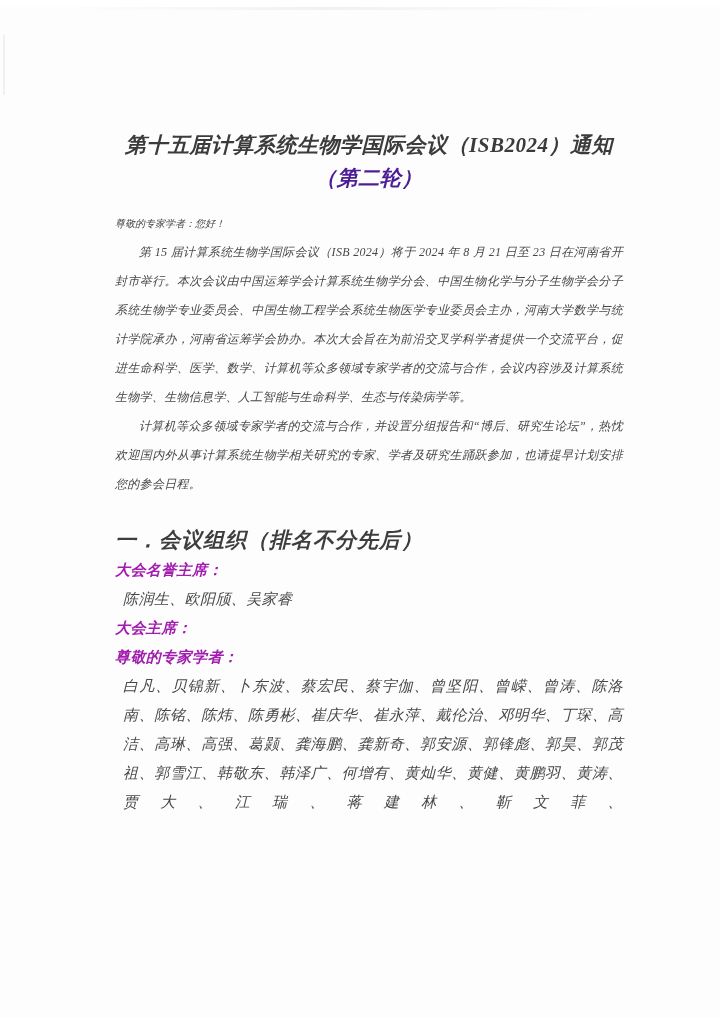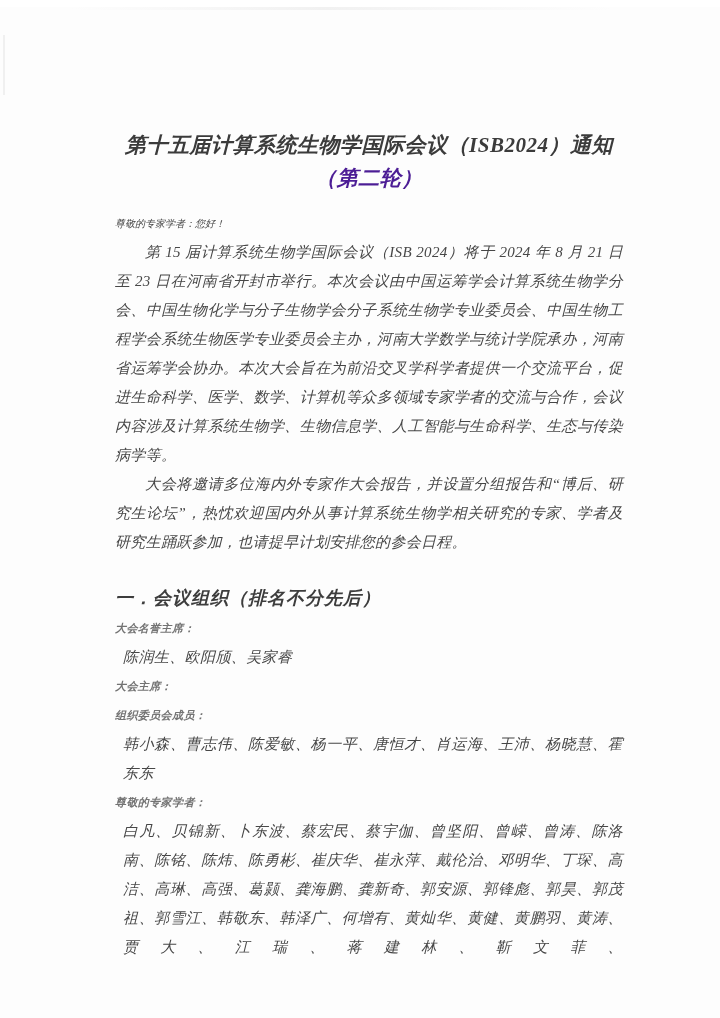--- a/index.html
+++ b/index.html
@@ -65,44 +65,44 @@
   }
   .greeting {
     margin: 0;
     margin-top: 14px;
     font-size: 10px;
     line-height: 29px;
     color: #474747;
   }
   .para {
     margin: 0;
-    font-size: 15px;
+    font-size: 12px;
     line-height: 29px;
     text-align: justify;
     text-indent: 2em;
     letter-spacing: 0.3px;
     color: #474747;
   }
   .section-heading {
     margin: 0;
     margin-top: 25px;
-    font-size: 18px;
+    font-size: 21px;
     font-weight: bold;
     line-height: 32px;
     letter-spacing: 1px;
     color: #3d3d3d;
   }
   .group { margin: 0; }
   .group-label {
     margin: 0;
-    font-size: 11px;
+    font-size: 15px;
     font-weight: bold;
     line-height: 29px;
     letter-spacing: 0.4px;
-    color: #737373;
+    color: #a21caf;
   }
   .group-names {
     margin: 0;
     font-size: 15px;
     line-height: 29px;
     text-align: justify;
     letter-spacing: 0.4px;
     color: #474747;
     padding-left: 8px;
   }
@@ -121,38 +121,34 @@
   <div class="content">
 
     <h1 class="title">第十五届计算系统生物学国际会议（ISB2024）通知</h1>
 
     <h1 class="subtitle">（第二轮）</h1>
 
     <p class="greeting">尊敬的专家学者：您好！</p>
 
     <p class="para">第 15 届计算系统生物学国际会议（ISB 2024）将于 2024 年 8 月 21 日至 23 日在河南省开封市举行。本次会议由中国运筹学会计算系统生物学分会、中国生物化学与分子生物学会分子系统生物学专业委员会、中国生物工程学会系统生物医学专业委员会主办，河南大学数学与统计学院承办，河南省运筹学会协办。本次大会旨在为前沿交叉学科学者提供一个交流平台，促进生命科学、医学、数学、计算机等众多领域专家学者的交流与合作，会议内容涉及计算系统生物学、生物信息学、人工智能与生命科学、生态与传染病学等。</p>
 
-    <p class="para">大会将邀请多位海内外专家作大会报告，并设置分组报告和“博后、研究生论坛”，热忱欢迎国内外从事计算系统生物学相关研究的专家、学者及研究生踊跃参加，也请提早计划安排您的参会日程。</p>
+    <p class="para">计算机等众多领域专家学者的交流与合作，并设置分组报告和“博后、研究生论坛”，热忱欢迎国内外从事计算系统生物学相关研究的专家、学者及研究生踊跃参加，也请提早计划安排您的参会日程。</p>
 
     <h2 class="section-heading">一．会议组织（排名不分先后）</h2>
 
     <div class="group">
       <p class="group-label">大会名誉主席：</p>
       <p class="group-names">陈润生、欧阳颀、吴家睿</p>
     </div>
 
     <div class="group">
       <p class="group-label">大会主席：</p>
     </div>
 
 
-    <div class="group">
-      <p class="group-label">组织委员会成员：</p>
-      <p class="group-names">韩小森、曹志伟、陈爱敏、杨一平、唐恒才、肖运海、王沛、杨晓慧、霍东东</p>
-    </div>
 
     <div class="group">
       <p class="group-label">尊敬的专家学者：</p>
       <p class="group-names fill-last">白凡、贝锦新、卜东波、蔡宏民、蔡宇伽、曾坚阳、曾嵘、曾涛、陈洛南、陈铭、陈炜、陈勇彬、崔庆华、崔永萍、戴伦治、邓明华、丁琛、高洁、高琳、高强、葛颢、龚海鹏、龚新奇、郭安源、郭锋彪、郭昊、郭茂祖、郭雪江、韩敬东、韩泽广、何增有、黄灿华、黄健、黄鹏羽、黄涛、贾大、江瑞、蒋建林、靳文菲、</p>
     </div>
 
   </div>
 </div>
 
 </body></html>

